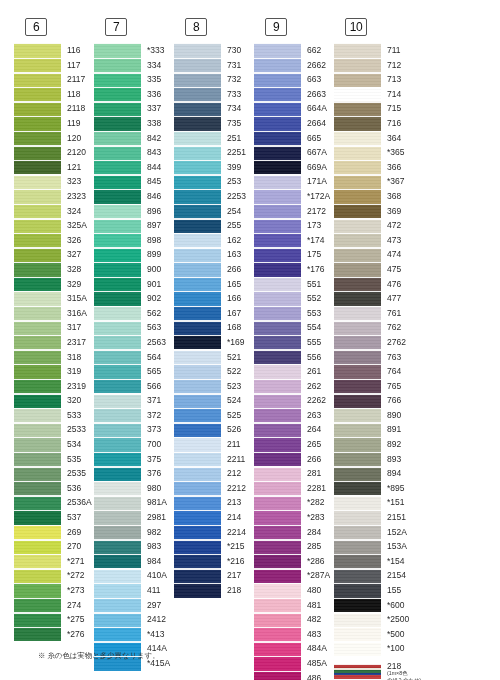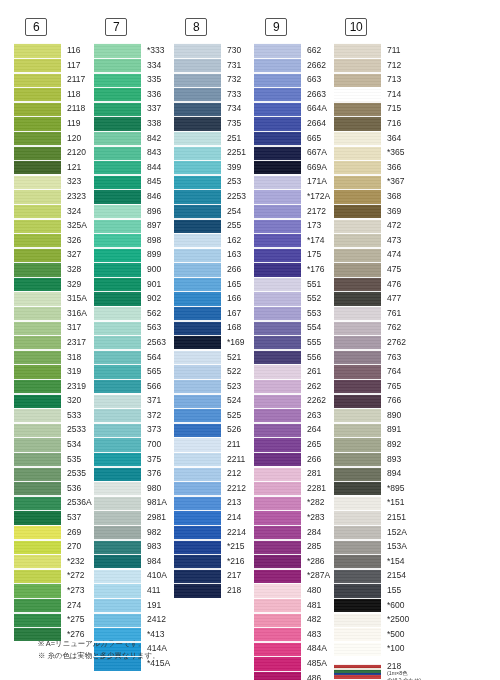--- a/index.html
+++ b/index.html
@@ -329,21 +329,21 @@
           </div>
           <div class="row">
             <div class="swatch" style="background-color: rgb(200, 218, 66);"></div>
             <div class="codewrap">
               <div class="code">270</div>
             </div>
           </div>
           <div class="row">
             <div class="swatch" style="background-color: rgb(217, 224, 106);"></div>
             <div class="codewrap">
-              <div class="code">*232</div>
+              <div class="code">*271</div>
             </div>
           </div>
           <div class="row">
             <div class="swatch" style="background-color: rgb(192, 210, 74);"></div>
             <div class="codewrap">
               <div class="code">*272</div>
             </div>
           </div>
           <div class="row">
             <div class="swatch" style="background-color: rgb(99, 173, 78);"></div>
@@ -598,21 +598,21 @@
           </div>
           <div class="row">
             <div class="swatch" style="background-color: rgb(169, 216, 236);"></div>
             <div class="codewrap">
               <div class="code">411</div>
             </div>
           </div>
           <div class="row">
             <div class="swatch" style="background-color: rgb(141, 203, 232);"></div>
             <div class="codewrap">
-              <div class="code">191</div>
+              <div class="code">297</div>
             </div>
           </div>
           <div class="row">
             <div class="swatch" style="background-color: rgb(107, 189, 226);"></div>
             <div class="codewrap">
               <div class="code">2412</div>
             </div>
           </div>
           <div class="row">
             <div class="swatch" style="background-color: rgb(56, 168, 220);"></div>
@@ -1397,16 +1397,15 @@
             <div class="codewrap">
               <div class="code">218</div>
               <div class="sub-note">(1m×8色
 の組み合わせ)</div>
             </div>
           </div>
         </div>
       </div>
     </div>
   <div class="footnotes">
-      <div class="footnote">※ A=リニューアルカラーです。</div>
       <div class="footnote">※ 糸の色は実物と多少異なります。</div>
     </div>
 </div>
 
 </body></html>

